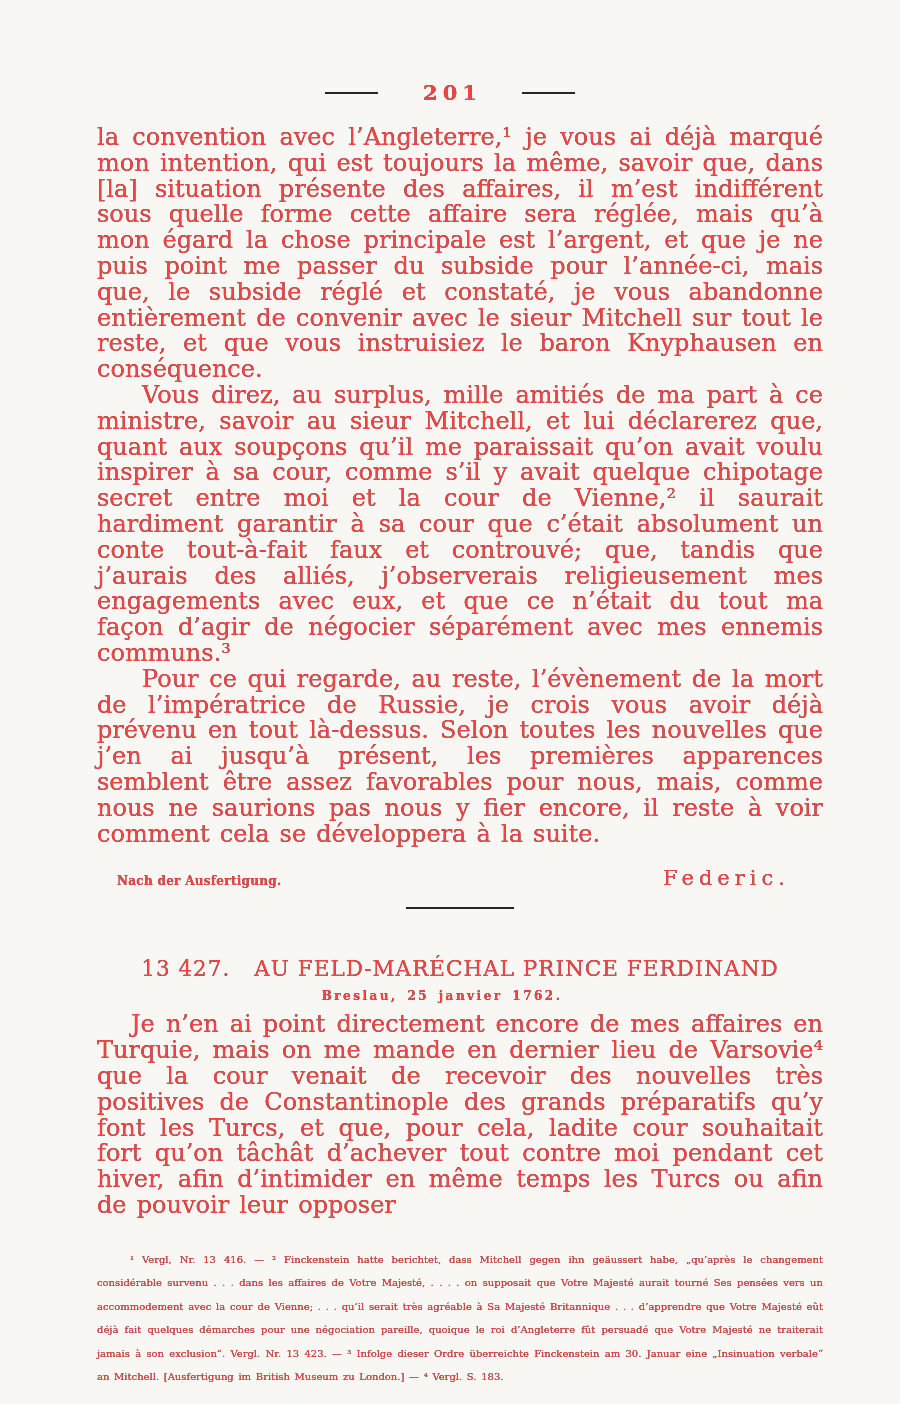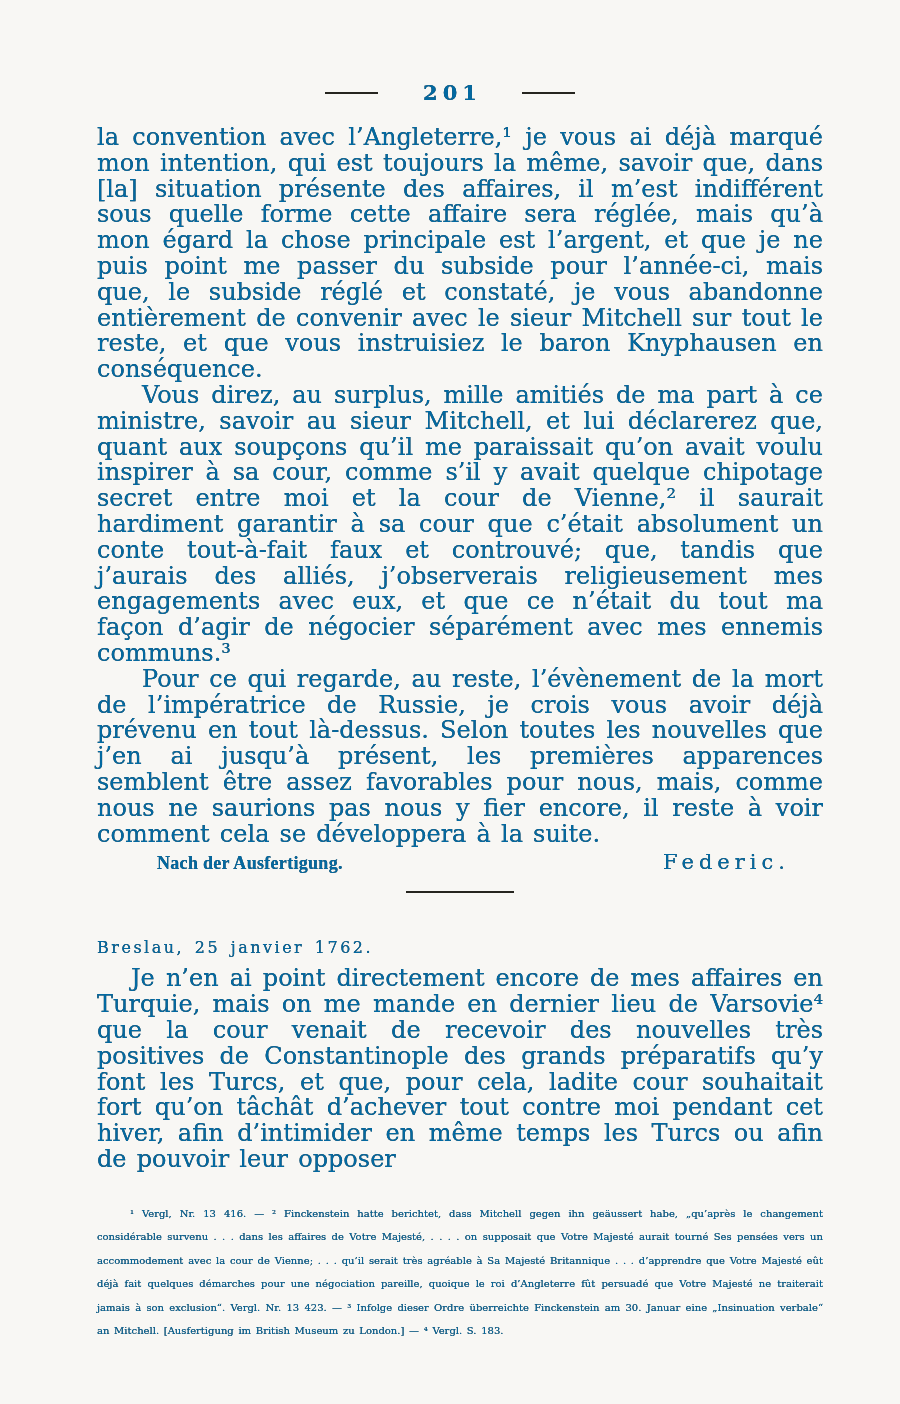--- a/index.html
+++ b/index.html
@@ -6,21 +6,21 @@
     margin: 0;
     padding: 0;
     background: #f8f7f4;
   }
   .page {
     position: relative;
     width: 900px;
     height: 1404px;
     box-sizing: border-box;
     background: #f8f7f4;
-    color: #0369a1;
+    color: #ef4444;
     font-family: "DejaVu Serif", serif;
     text-shadow: 0 0 0.6px rgba(25,25,22,0.85);
     overflow: hidden;
   }
   
   .pagehead {
     display: flex;
     justify-content: center;
     align-items: center;
     gap: 40px;
@@ -55,29 +55,29 @@
   .body-p.indent-sm { text-indent: 34px; }
   
   .sig-row {
     display: flex;
     justify-content: space-between;
     align-items: baseline;
     margin-top: 3px;
   }
   .source-note {
     font-weight: 700;
-    font-size: 18px;
+    font-size: 12px;
     letter-spacing: 0.3px;
-    margin-left: 60px;
-    font-family: Liberation Serif, serif;
+    margin-left: 20px;
   }
   .signature {
     font-size: 21px;
     letter-spacing: 5px;
     margin-right: 33px;
+    margin-top: 16px;
   }
   
   .divider {
     width: 108px;
     height: 0;
     border-top: 2px solid #26251f;
     margin: 17px auto 0 auto;
   }
   
   .letter-heading {
@@ -85,24 +85,25 @@
     font-weight: 400;
     font-size: 21.5px;
     line-height: 30px;
     text-align: center;
     letter-spacing: 1px;
   }
   .letter-number { margin-right: 24px; }
   .dateline {
     margin-top: 5px;
     margin-right: 36px;
-    text-align: left;
-    font-size: 16px;
+    text-align: center;
+    font-size: 12px;
     letter-spacing: 2.5px;
     word-spacing: 3px;
+    font-weight: bold;
   }
   .letter-body { margin-top: 9px; }
   
   .footnotes {
     margin-top: 29px;
     font-size: 10px;
     line-height: 23.5px;
     text-align: justify;
     word-spacing: 1.5px;
     text-indent: 33px;
@@ -129,20 +130,21 @@
       <div class="sig-row">
         <span class="source-note">Nach der Ausfertigung.</span>
         <span class="signature">Federic.</span>
       </div>
     </section>
 
     <div class="divider"></div>
 
     <section>
       <h2 class="letter-heading">
+        <div><span class="letter-number">13 427.</span><span>AU FELD-MARÉCHAL PRINCE FERDINAND</span></div>
       </h2>
 
       <div class="dateline">Breslau, 25 janvier 1762.</div>
 
       <div class="letter-body">
         <p class="body-p indent-sm">Je n’en ai point directement encore de mes affaires en Turquie, mais on me mande en dernier lieu de Varsovie⁴ que la cour venait de recevoir des nouvelles très positives de Constantinople des grands préparatifs qu’y font les Turcs, et que, pour cela, ladite cour souhaitait fort qu’on tâchât d’achever tout contre moi pendant cet hiver, afin d’intimider en même temps les Turcs ou afin de pouvoir leur opposer</p>
       </div>
     </section>
 
     <div class="footnotes">¹ Vergl, Nr. 13 416. — ² Finckenstein hatte berichtet, dass Mitchell gegen ihn geäussert habe, „qu’après le changement considérable survenu . . . dans les affaires de Votre Majesté, . . . . on supposait que Votre Majesté aurait tourné Ses pensées vers un accommodement avec la cour de Vienne; . . . qu’il serait très agréable à Sa Majesté Britannique . . . d’apprendre que Votre Majesté eût déjà fait quelques démarches pour une négociation pareille, quoique le roi d’Angleterre fût persuadé que Votre Majesté ne traiterait jamais à son exclusion“. Vergl. Nr. 13 423. — ³ Infolge dieser Ordre überreichte Finckenstein am 30. Januar eine „Insinuation verbale“ an Mitchell. [Ausfertigung im British Museum zu London.] — ⁴ Vergl. S. 183.</div>

